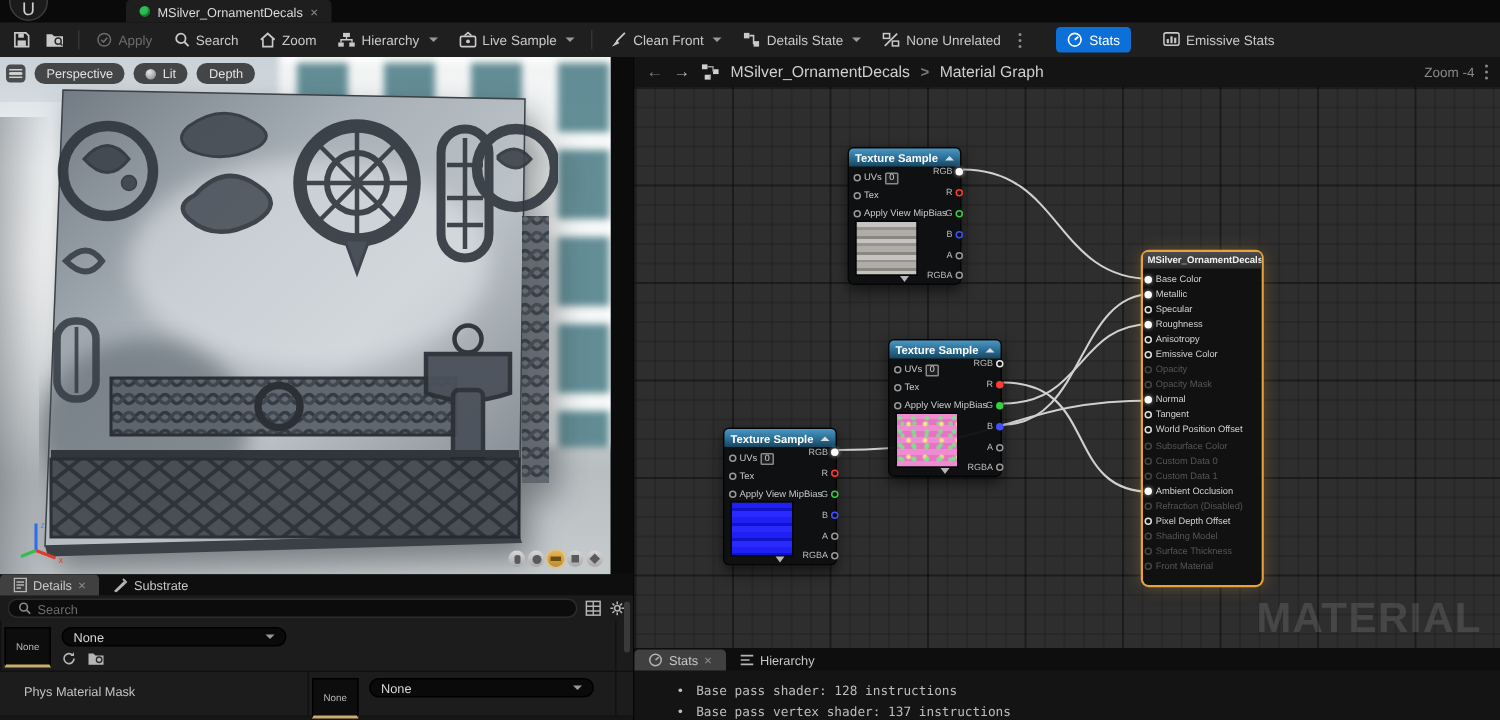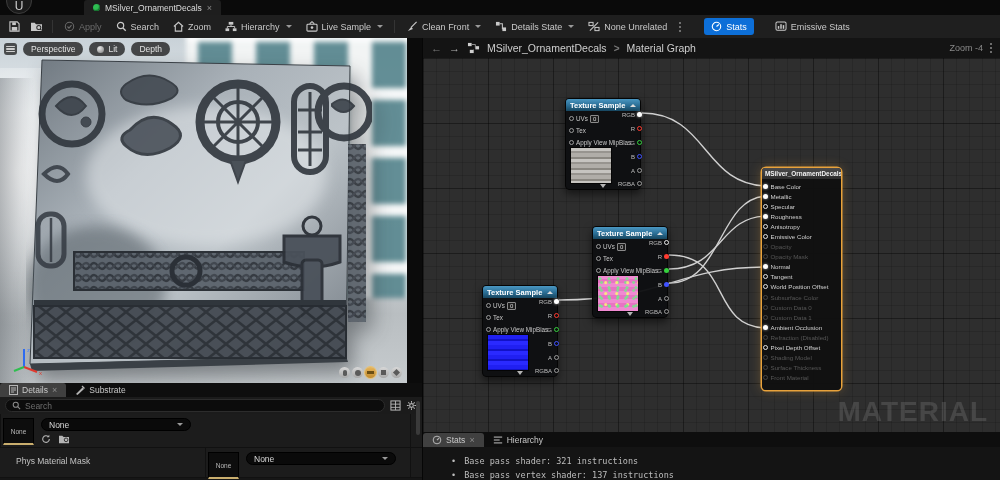--- a/index.html
+++ b/index.html
@@ -787,21 +787,21 @@
             <line x1="1" y1="2.5" x2="11" y2="2.5" stroke="#b5b5b5" stroke-width="1.3"></line>
             <line x1="1" y1="6" x2="8" y2="6" stroke="#b5b5b5" stroke-width="1.3"></line>
             <line x1="1" y1="9.5" x2="11" y2="9.5" stroke="#b5b5b5" stroke-width="1.3"></line>
           </svg>
         <span>Hierarchy</span>
       </span>
     </div>
     <div class="scontent">
       <div class="sline">
         <span>•</span>
-        <span>Base pass shader: 321 instructions</span>
+        <span>Base pass shader: 128 instructions</span>
       </div>
       <div class="sline">
         <span>•</span>
         <span>Base pass vertex shader: 137 instructions</span>
       </div>
     </div>
   </div>
 
 </div>
 

